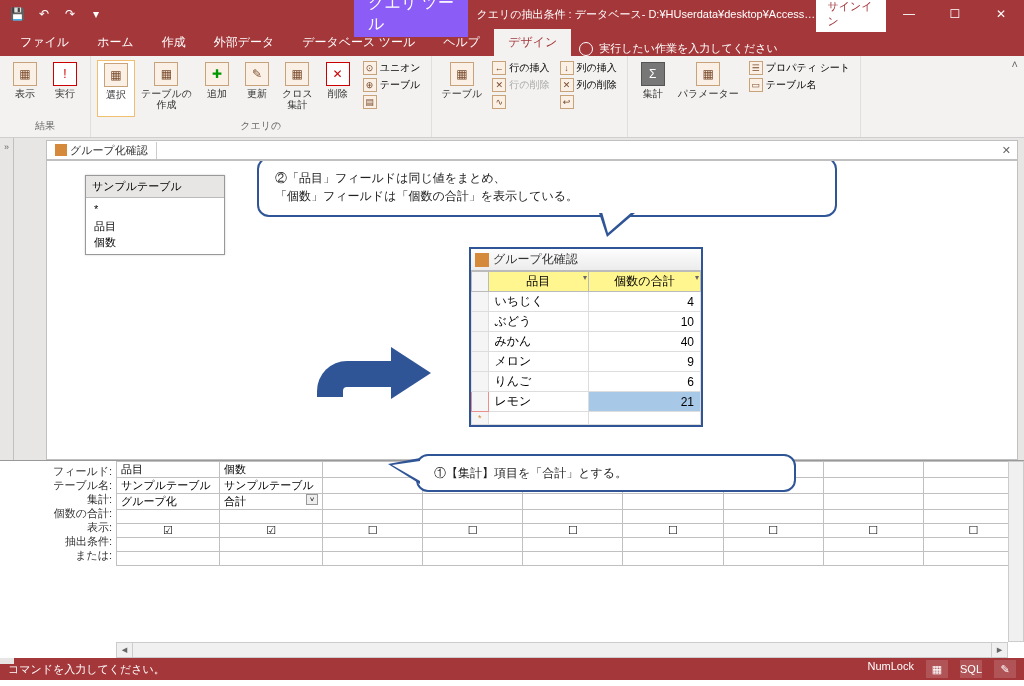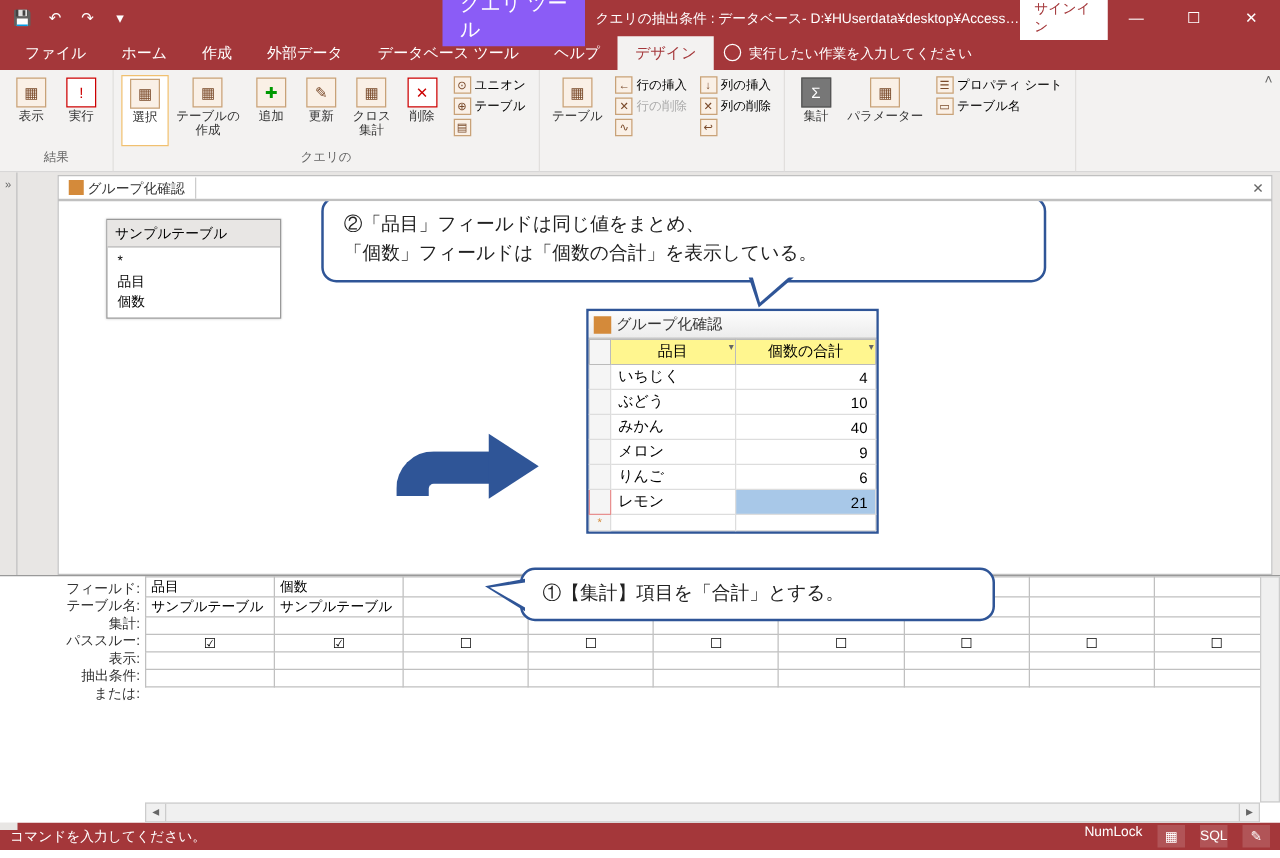--- a/index.html
+++ b/index.html
@@ -7,21 +7,21 @@
 
 .titlebar { height: 28px; background: #a4373a; display: flex; align-items: center; color: #fff; }
 .titlebar .qat { display: flex; gap: 6px; padding: 0 8px; align-items: center; }
 .titlebar .qat-btn { width: 20px; height: 20px; display: flex; align-items: center; justify-content: center; color: #fff; font-size: 12px; }
 .titlebar .tool-tab { background: #8b5cf6; padding: 2px 14px; font-size: 16px; margin-left: 240px; }
 .titlebar .title-text { margin-left: 8px; font-size: 11px; white-space: nowrap; overflow: hidden; text-overflow: ellipsis; max-width: 340px; }
 .titlebar .signin { margin-left: auto; background: #fff; color: #a4373a; padding: 2px 10px; font-size: 11px; border: 1px solid #fff; }
 .titlebar .win-controls { display: flex; }
 .titlebar .win-btn { width: 46px; height: 28px; display: flex; align-items: center; justify-content: center; font-size: 12px; }
 
-.menubar { height: 28px; background: #a4373a; display: flex; align-items: center; color: #fff; padding-left: 6px; }
+.menubar { height: 28px; background: #a4373a; display: flex; align-items: flex-end; color: #fff; padding-left: 6px; }
 .menubar .tab { padding: 5px 14px; font-size: 12px; }
 .menubar .tab.active { background: #f3f2f1; color: #a4373a; }
 .menubar .tell-me { display: flex; align-items: center; gap: 6px; margin-left: 8px; }
 .menubar .bulb { width: 14px; height: 14px; border: 1px solid #fff; border-radius: 50%; }
 
 .ribbon { height: 82px; background: #f3f2f1; border-bottom: 1px solid #d0cece; display: flex; position: relative; }
 .rgroup { border-right: 1px solid #e1dfdd; padding: 4px 6px; display: flex; flex-direction: column; }
 .rgroup .items { display: flex; gap: 2px; flex: 1; }
 .rbtn { display: flex; flex-direction: column; align-items: center; justify-content: flex-start; padding: 2px 4px; min-width: 38px; }
 .rbtn.small { min-width: auto; flex-direction: row; gap: 3px; font-size: 10px; padding: 1px 4px; }
@@ -40,21 +40,21 @@
 .tabstrip .closex { margin-left: auto; padding: 0 6px; color: #666; }
 
 .sidebar-toggle { width: 14px; background: #e8e6e4; border-right: 1px solid #c0c0c0; display: flex; align-items: flex-start; justify-content: center; padding-top: 4px; color: #666; font-size: 9px; }
 
 .canvas { flex: 1; background: #fff; border: 1px solid #c0c0c0; margin: 22px 6px 0 32px; position: relative; overflow: hidden; }
 
 .tablebox { position: absolute; left: 38px; top: 14px; width: 140px; border: 1px solid #999; background: #fff; box-shadow: 0 0 2px rgba(0,0,0,.2); }
 .tablebox .thdr { background: #e8e6e4; padding: 3px 6px; font-size: 11px; border-bottom: 1px solid #bbb; }
 .tablebox .tbody { padding: 3px 8px; font-size: 11px; line-height: 1.5; }
 
-.callout { position: absolute; background: #fff; border: 2px solid #2f5597; border-radius: 12px; padding: 10px 16px; font-size: 15px; color: #222; line-height: 1.5; }
+.callout { position: absolute; background: #fff; border: 2px solid #2f5597; border-radius: 12px; padding: 10px 16px; font-size: 12px; color: #222; line-height: 1.5; }
 .callout .tail { position: absolute; width: 0; height: 0; }
 .callout2 { left: 210px; top: -4px; width: 580px; }
 .callout2 .tail { bottom: -22px; left: 340px; border-left: 8px solid transparent; border-right: 28px solid transparent; border-top: 24px solid #2f5597; }
 .callout2 .tail::after { content: ''; position: absolute; top: -25px; left: -5px; border-left: 6px solid transparent; border-right: 24px solid transparent; border-top: 21px solid #fff; }
 
 .arrow { position: absolute; left: 260px; top: 160px; width: 130px; height: 90px; }
 .arrow .shaft { position: absolute; left: 10px; top: 40px; width: 76px; height: 36px; border: 26px solid #2f5597; border-right: none; border-bottom: none; border-top-left-radius: 30px; }
 .arrow .head { position: absolute; right: 6px; top: 26px; width: 0; height: 0; border-top: 26px solid transparent; border-bottom: 26px solid transparent; border-left: 40px solid #2f5597; }
 
 .resultwin { position: absolute; left: 422px; top: 86px; width: 234px; border: 2px solid #2f5597; background: #fff; }
@@ -330,21 +330,21 @@
         </table>
     </div>
   </div>
 </div>
 
 <div class="gridwrap">
   <div class="gridlabels">
     <div>フィールド:</div>
       <div>テーブル名:</div>
       <div>集計:</div>
-    <div>パススルー:</div>
+    <div>個数の合計:</div>
       <div>表示:</div>
       <div>抽出条件:</div>
       <div>または:</div>
   </div>
   <div class="gridbody">
     <table>
       <tbody>
           <tr>
             <td>品目</td>
             <td><span>個数</span></td>
@@ -352,20 +352,31 @@
             <td></td>
             <td></td>
             <td></td>
             <td></td>
             <td></td>
             <td></td>
           </tr>
       <tr>
             <td>サンプルテーブル</td>
             <td>サンプルテーブル</td>
+            <td></td>
+            <td></td>
+            <td></td>
+            <td></td>
+            <td></td>
+            <td></td>
+            <td></td>
+          </tr>
+      <tr>
+            <td>グループ化</td>
+            <td><span>合計</span><span class="dd">˅</span></td>
             <td></td>
             <td></td>
             <td></td>
             <td></td>
             <td></td>
             <td></td>
             <td></td>
           </tr>
       <tr>
             <td></td>

